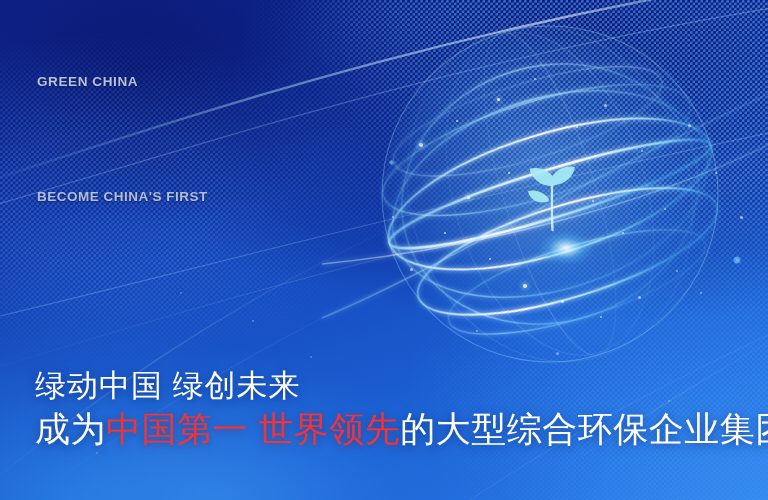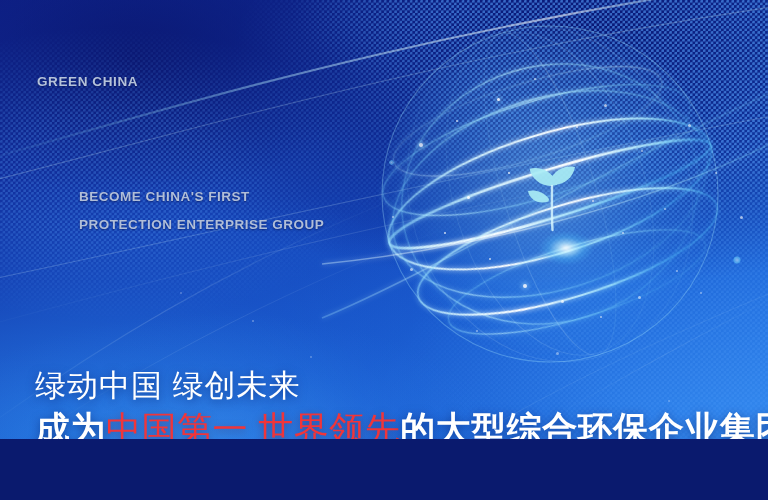--- a/index.html
+++ b/index.html
@@ -1,21 +1,21 @@
 <!DOCTYPE html>
 <html><head>
 <meta charset="utf-8">
 <title>Banner</title>
 <style>
   html,body{margin:0;padding:0;background:#0a1a6e;}
   *{box-sizing:border-box;}
 
   .stage{
     position:relative;
-    width:768px;height:439px;
+    width:768px;height:500px;
     overflow:hidden;
     font-family:"Liberation Sans","DejaVu Sans",sans-serif;
     background:#123bb0;
   }
 
   
   .bg-base{
     position:absolute;inset:0;
     background:
       radial-gradient(120% 95% at 76% 6%,  rgba(8,20,112,0.92) 0%, rgba(9,24,120,0.55) 34%, rgba(10,30,130,0.0) 62%),
@@ -102,41 +102,40 @@
     color:#b5c2d9;font-size:13.5px;font-weight:bold;line-height:28px;
     text-shadow:0 1px 2px rgba(5,15,70,0.55);
   }
   .subhead{
     position:absolute;left:37px;top:183px;
     letter-spacing:.5px;
   }
   .subhead div{
     color:#b0bed8;font-size:13.5px;font-weight:bold;line-height:28px;
     text-shadow:0 1px 2px rgba(5,15,70,0.55);
-    padding-left:42px;
   }
 
   .headline{
     position:absolute;left:35px;top:366px;
   }
   .hl1{
     color:#ffffff;font-size:31px;line-height:40px;letter-spacing:1px;
     font-weight:400;white-space:nowrap;
     text-shadow:0 2px 10px rgba(6,24,96,0.55);
   }
   .hl2{
     font-size:35px;line-height:46px;letter-spacing:.5px;white-space:nowrap;
     color:#ffffff;font-weight:400;
     text-shadow:0 2px 10px rgba(6,24,96,0.55);
   }
   .hl2 .red{
     color:#f0353a;font-weight:normal;
     text-shadow:0 2px 8px rgba(90,0,10,0.35);
   }
-  .hl2 .w{font-weight:700;margin-top:26px;}
+  .hl2 .w{font-weight:400;margin-top:26px;}
 </style>
 </head>
 <body>
 
 <div class="stage">
 
   <div class="bg-base"></div>
   <div class="bg-topleft"></div>
   <div class="bg-bottomglow"></div>
 
@@ -286,21 +285,20 @@
     <i style="left:556px;top:352px;width:3px;height:3px;opacity:.4;"></i>
     <i style="left:476px;top:330px;width:2px;height:2px;opacity:.45;"></i>
   </div>
 
   <div class="eyebrow">
     <div>GREEN CHINA</div>
   </div>
 
   <div class="subhead">
     <div>BECOME CHINA'S FIRST</div>
-    <div>PROTECTION ENTERPRISE GROUP</div>
   </div>
 
   <div class="headline">
     <div class="hl1">绿动中国 绿创未来</div>
     <div class="hl2"><span class="w">成为</span><span class="red">中国第一 世界领先</span><span class="w">的大型综合环保企业集团</span></div>
   </div>
 
 </div>
 
 </body></html>

